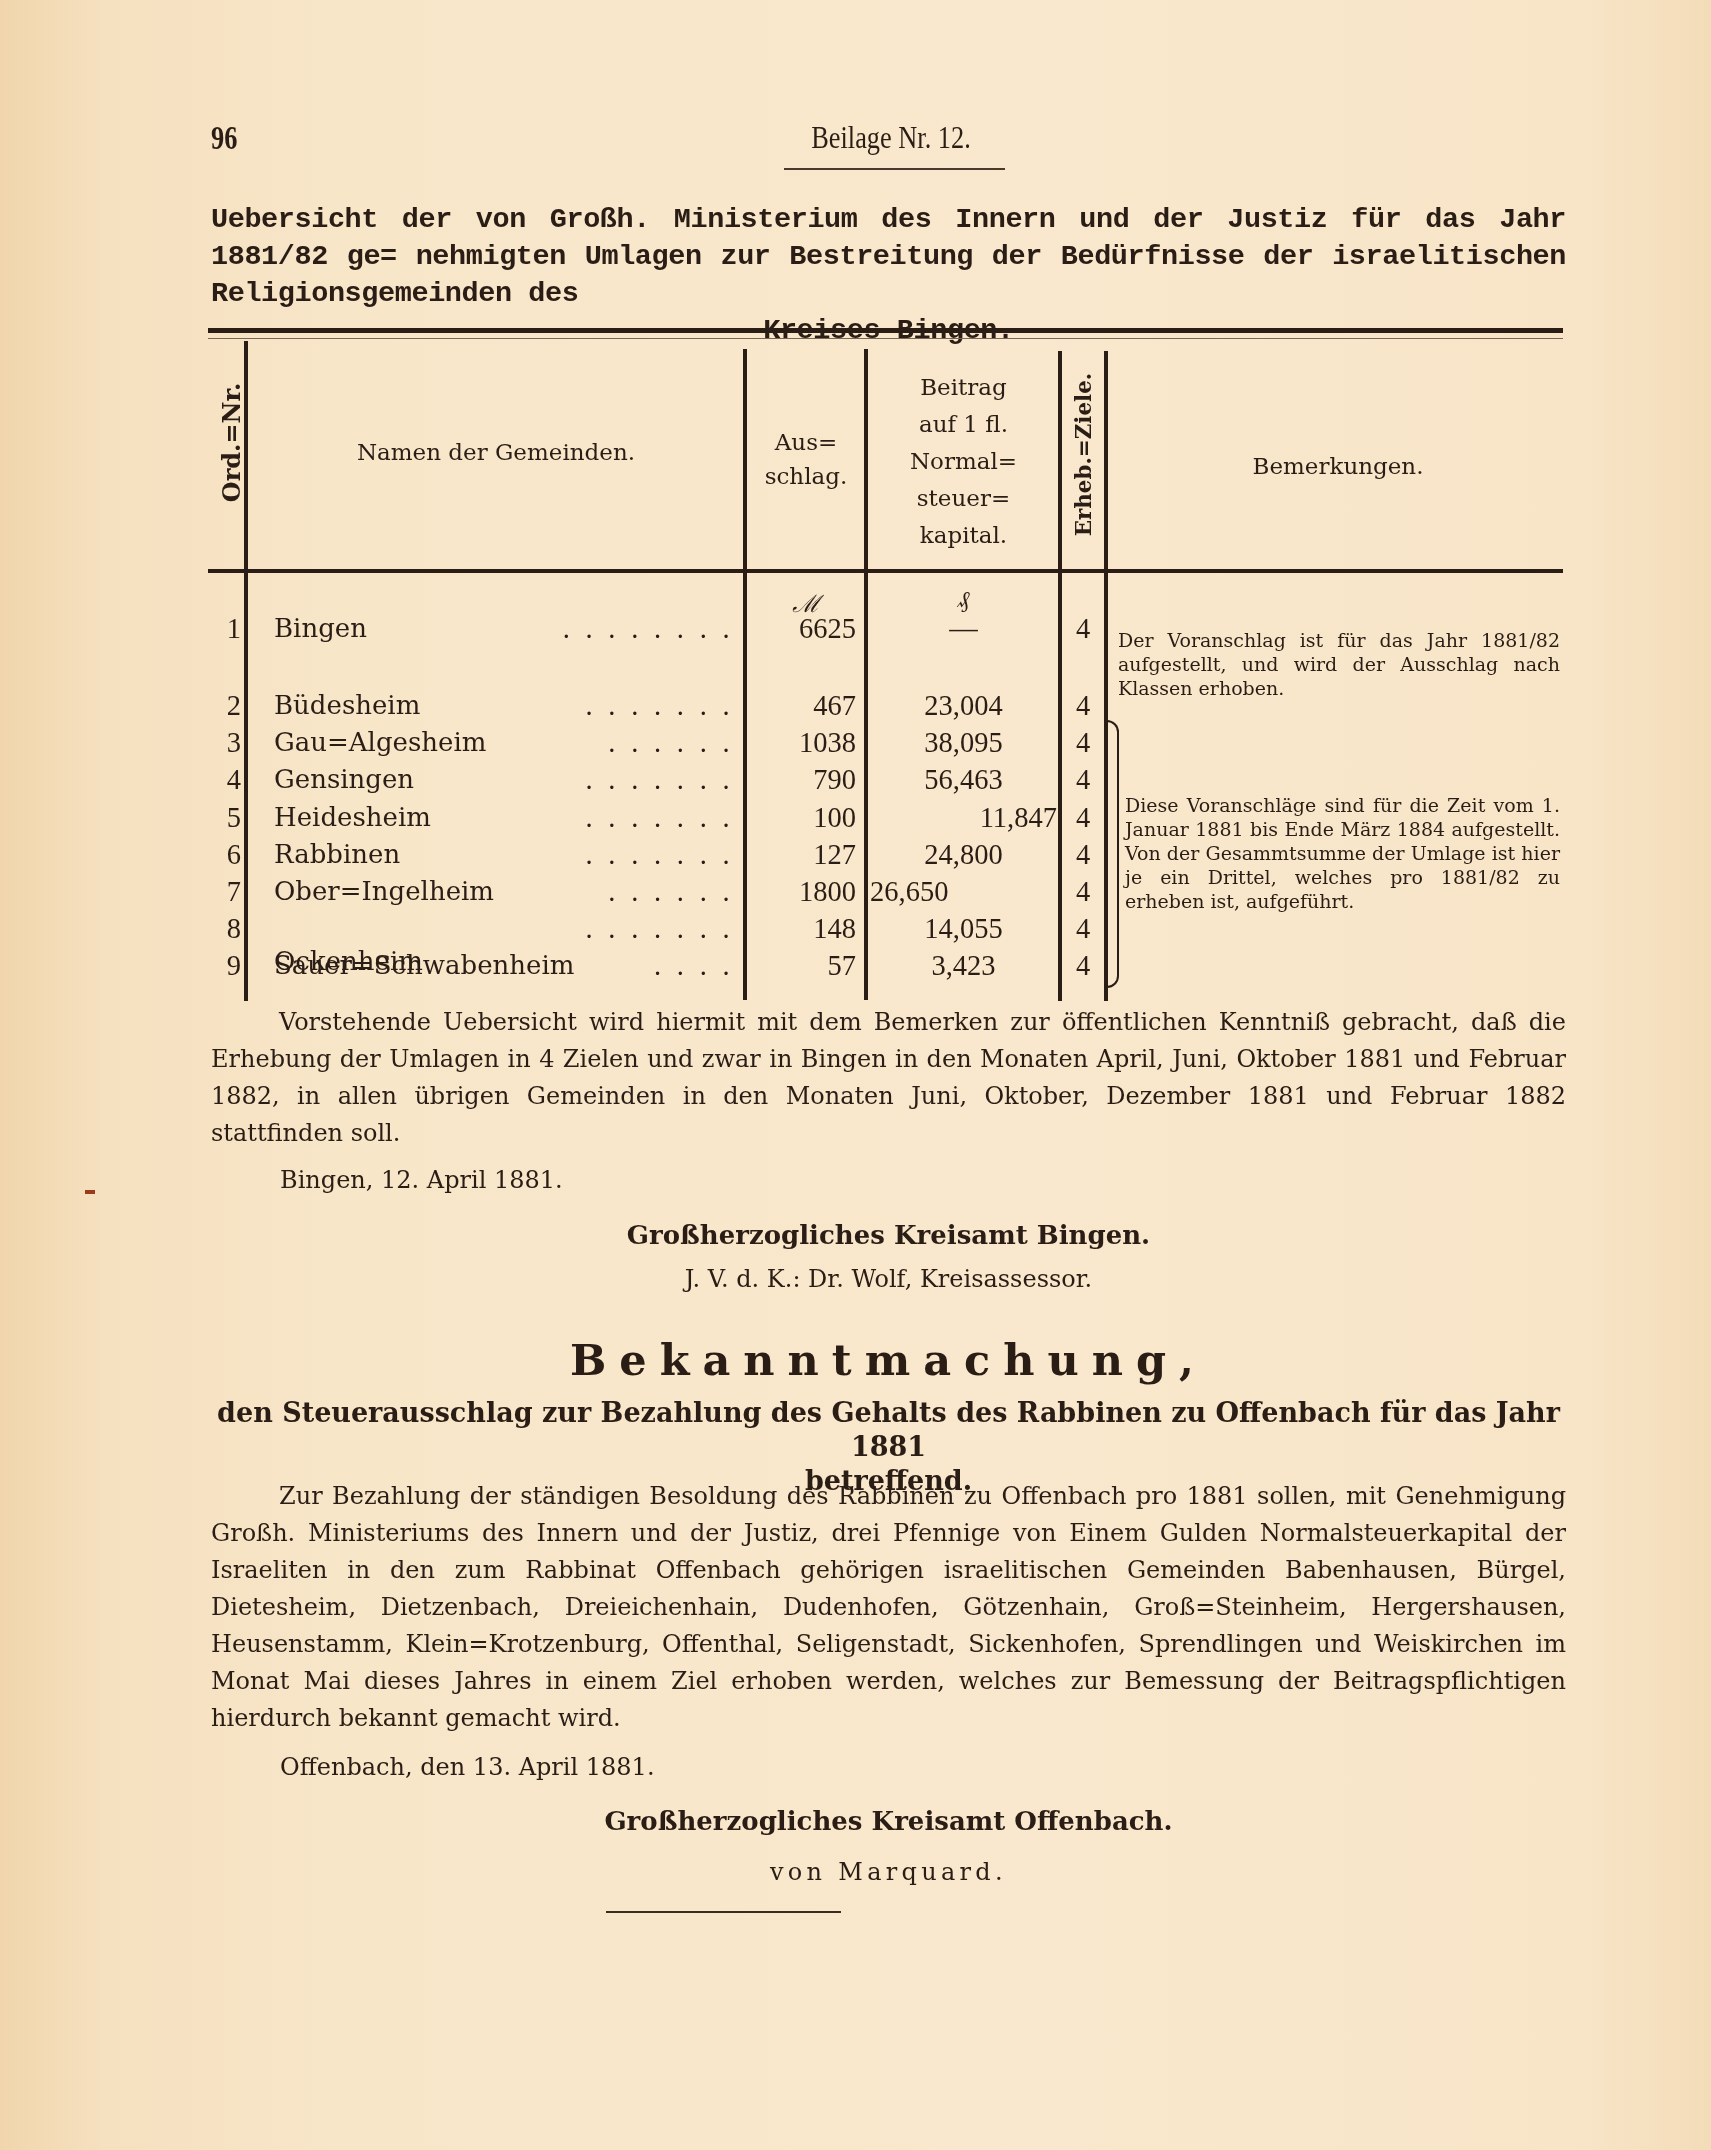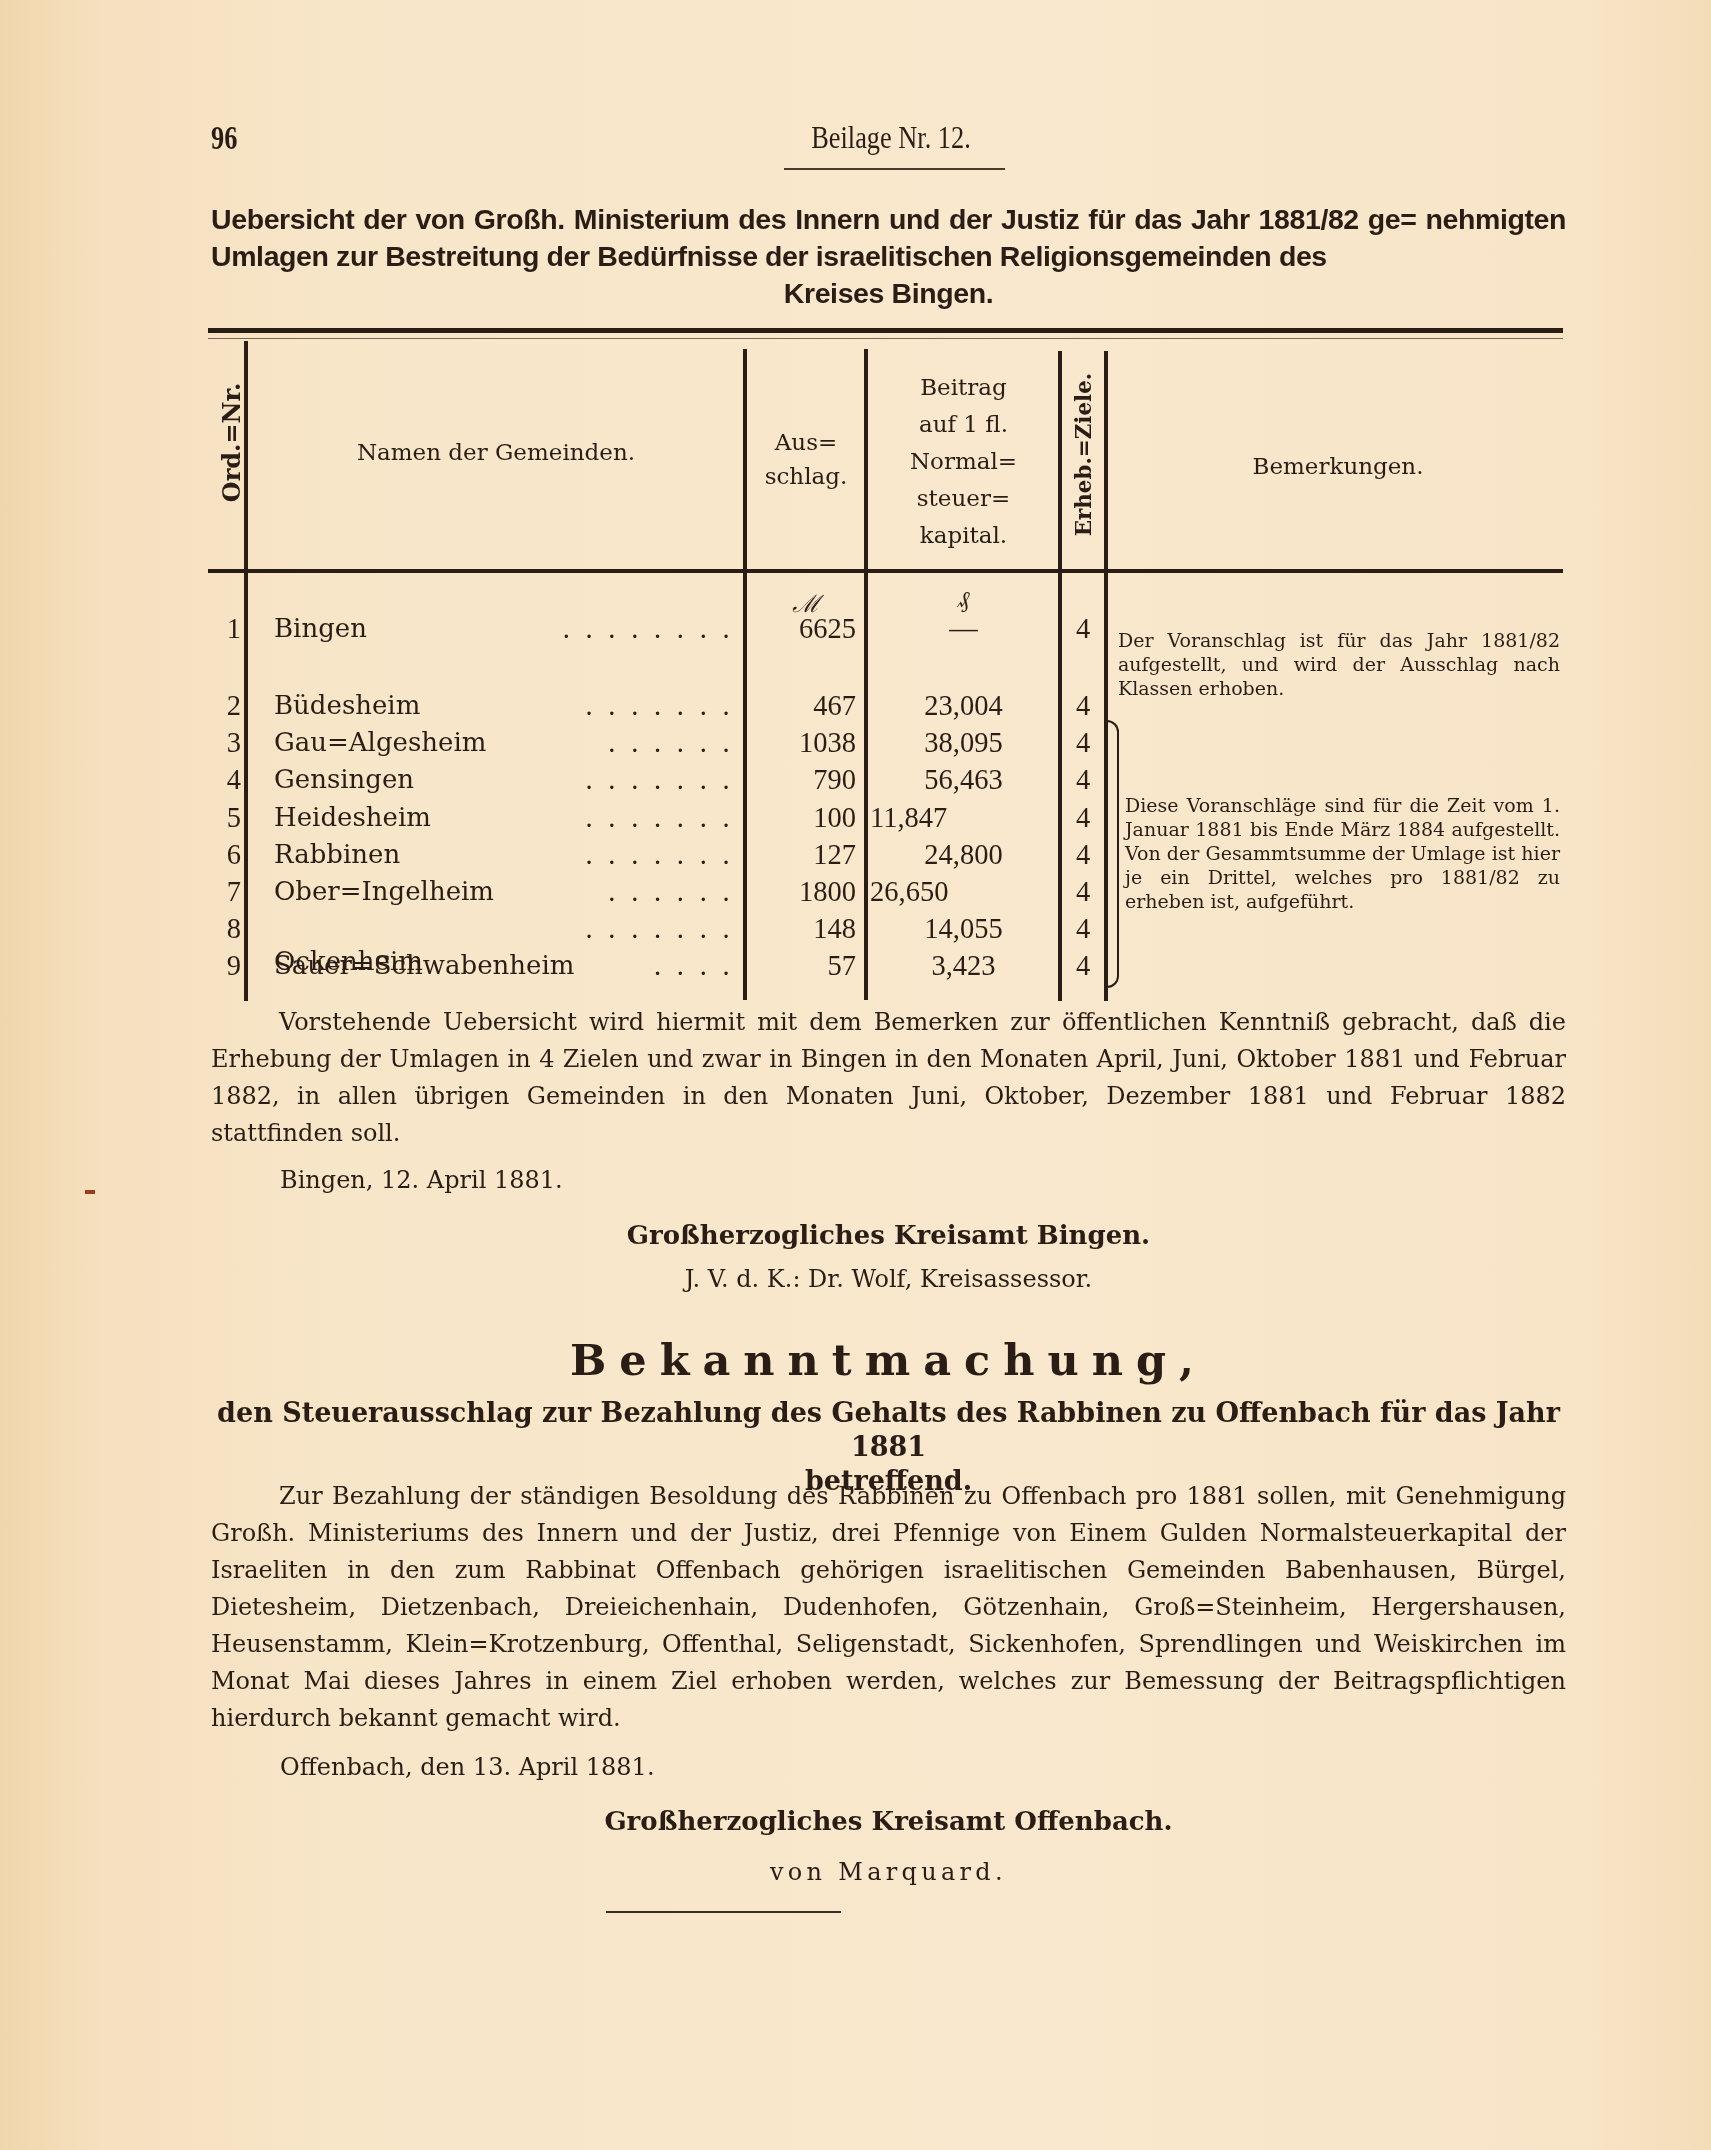--- a/index.html
+++ b/index.html
@@ -7,21 +7,21 @@
     width: 1711px; height: 2151px; position: relative; overflow: hidden;
     background: linear-gradient(90deg, #f1d6ac 0%, #f5e0bf 6%, #f8e6c9 20%, #f9e8cd 60%, #f8e5c8 92%, #f3dcb8 100%);
     color: #2a1d15;
     font-family: "DejaVu Serif", serif;
   }
   .abs { position: absolute; }
   .pagenum { left: 211px; top: 120px; font-size: 33px; font-family: "Liberation Serif", serif; font-weight: bold; transform: scaleX(0.8); transform-origin: left; }
   .beilage { left: 777px; top: 120px; width: 228px; text-align: center; font-size: 31px; font-family: "Liberation Serif", serif; transform: scaleX(0.85); }
   .beilage-rule { left: 784px; top: 168px; width: 221px; height: 2.1px; background: #4a3a2e; }
 
-  .heading { left: 211px; top: 201px; width: 1355px; font-family: Liberation Sans, sans-serif; font-weight: bold; font-size: 28.5px; line-height: 37px; text-align: justify; letter-spacing: -0.4px; }
+  .heading { left: 211px; top: 201px; width: 1355px; font-family: Liberation Mono, monospace; font-weight: bold; font-size: 28.5px; line-height: 37px; text-align: justify; letter-spacing: -0.4px; }
   .heading .last { display: block; text-align: center; }
 
   .rule-thick { height: 5px; background: #2a1d15; }
   .rule-thin  { height: 1.4px; background: #7a6555; }
 
   .vline { background: #2a1d15; width: 3.6px; }
 
   .hdr { font-family: "DejaVu Serif", serif; font-size: 23px; line-height: 34px; text-align: center; }
   .rot { position: absolute; transform: rotate(-90deg); white-space: nowrap; font-size: 24px; font-weight: bold; }
 
@@ -103,21 +103,21 @@
       <div class="abs cell num" style="left:211px; width:30px;top:764px;">4</div>
       <div class="abs row-name" style="left:274px;top:764px;">Gensingen</div>
       <div class="abs cell dots" style="left:499px; width:235px; text-align:right; letter-spacing:4.3px;top:764px;">. . . . . . .</div>
       <div class="abs cell num" style="left:749px; width:107px;top:764px;">790</div>
       <div class="abs cell" style="left:870px; width:187px; text-align:center;top:764px;">56,463</div>
       <div class="abs cell" style="left:1063px; width:40px; text-align:center;top:764px;">4</div>
       <div class="abs cell num" style="left:211px; width:30px;top:802px;">5</div>
       <div class="abs row-name" style="left:274px;top:802px;">Heidesheim</div>
       <div class="abs cell dots" style="left:499px; width:235px; text-align:right; letter-spacing:4.3px;top:802px;">. . . . . . .</div>
       <div class="abs cell num" style="left:749px; width:107px;top:802px;">100</div>
-      <div class="abs cell" style="left:870px; width:187px; text-align:left;top:802px;">11,847</div>
+      <div class="abs cell" style="left:870px; width:187px; text-align:right;top:802px;">11,847</div>
       <div class="abs cell" style="left:1063px; width:40px; text-align:center;top:802px;">4</div>
       <div class="abs cell num" style="left:211px; width:30px;top:839px;">6</div>
       <div class="abs row-name" style="left:274px;top:839px;">Rabbinen</div>
       <div class="abs cell dots" style="left:499px; width:235px; text-align:right; letter-spacing:4.3px;top:839px;">. . . . . . .</div>
       <div class="abs cell num" style="left:749px; width:107px;top:839px;">127</div>
       <div class="abs cell" style="left:870px; width:187px; text-align:center;top:839px;">24,800</div>
       <div class="abs cell" style="left:1063px; width:40px; text-align:center;top:839px;">4</div>
       <div class="abs cell num" style="left:211px; width:30px;top:876px;">7</div>
       <div class="abs row-name" style="left:274px;top:876px;">Ober=Ingelheim</div>
       <div class="abs cell dots" style="left:499px; width:235px; text-align:right; letter-spacing:4.3px;top:876px;">. . . . . .</div>

